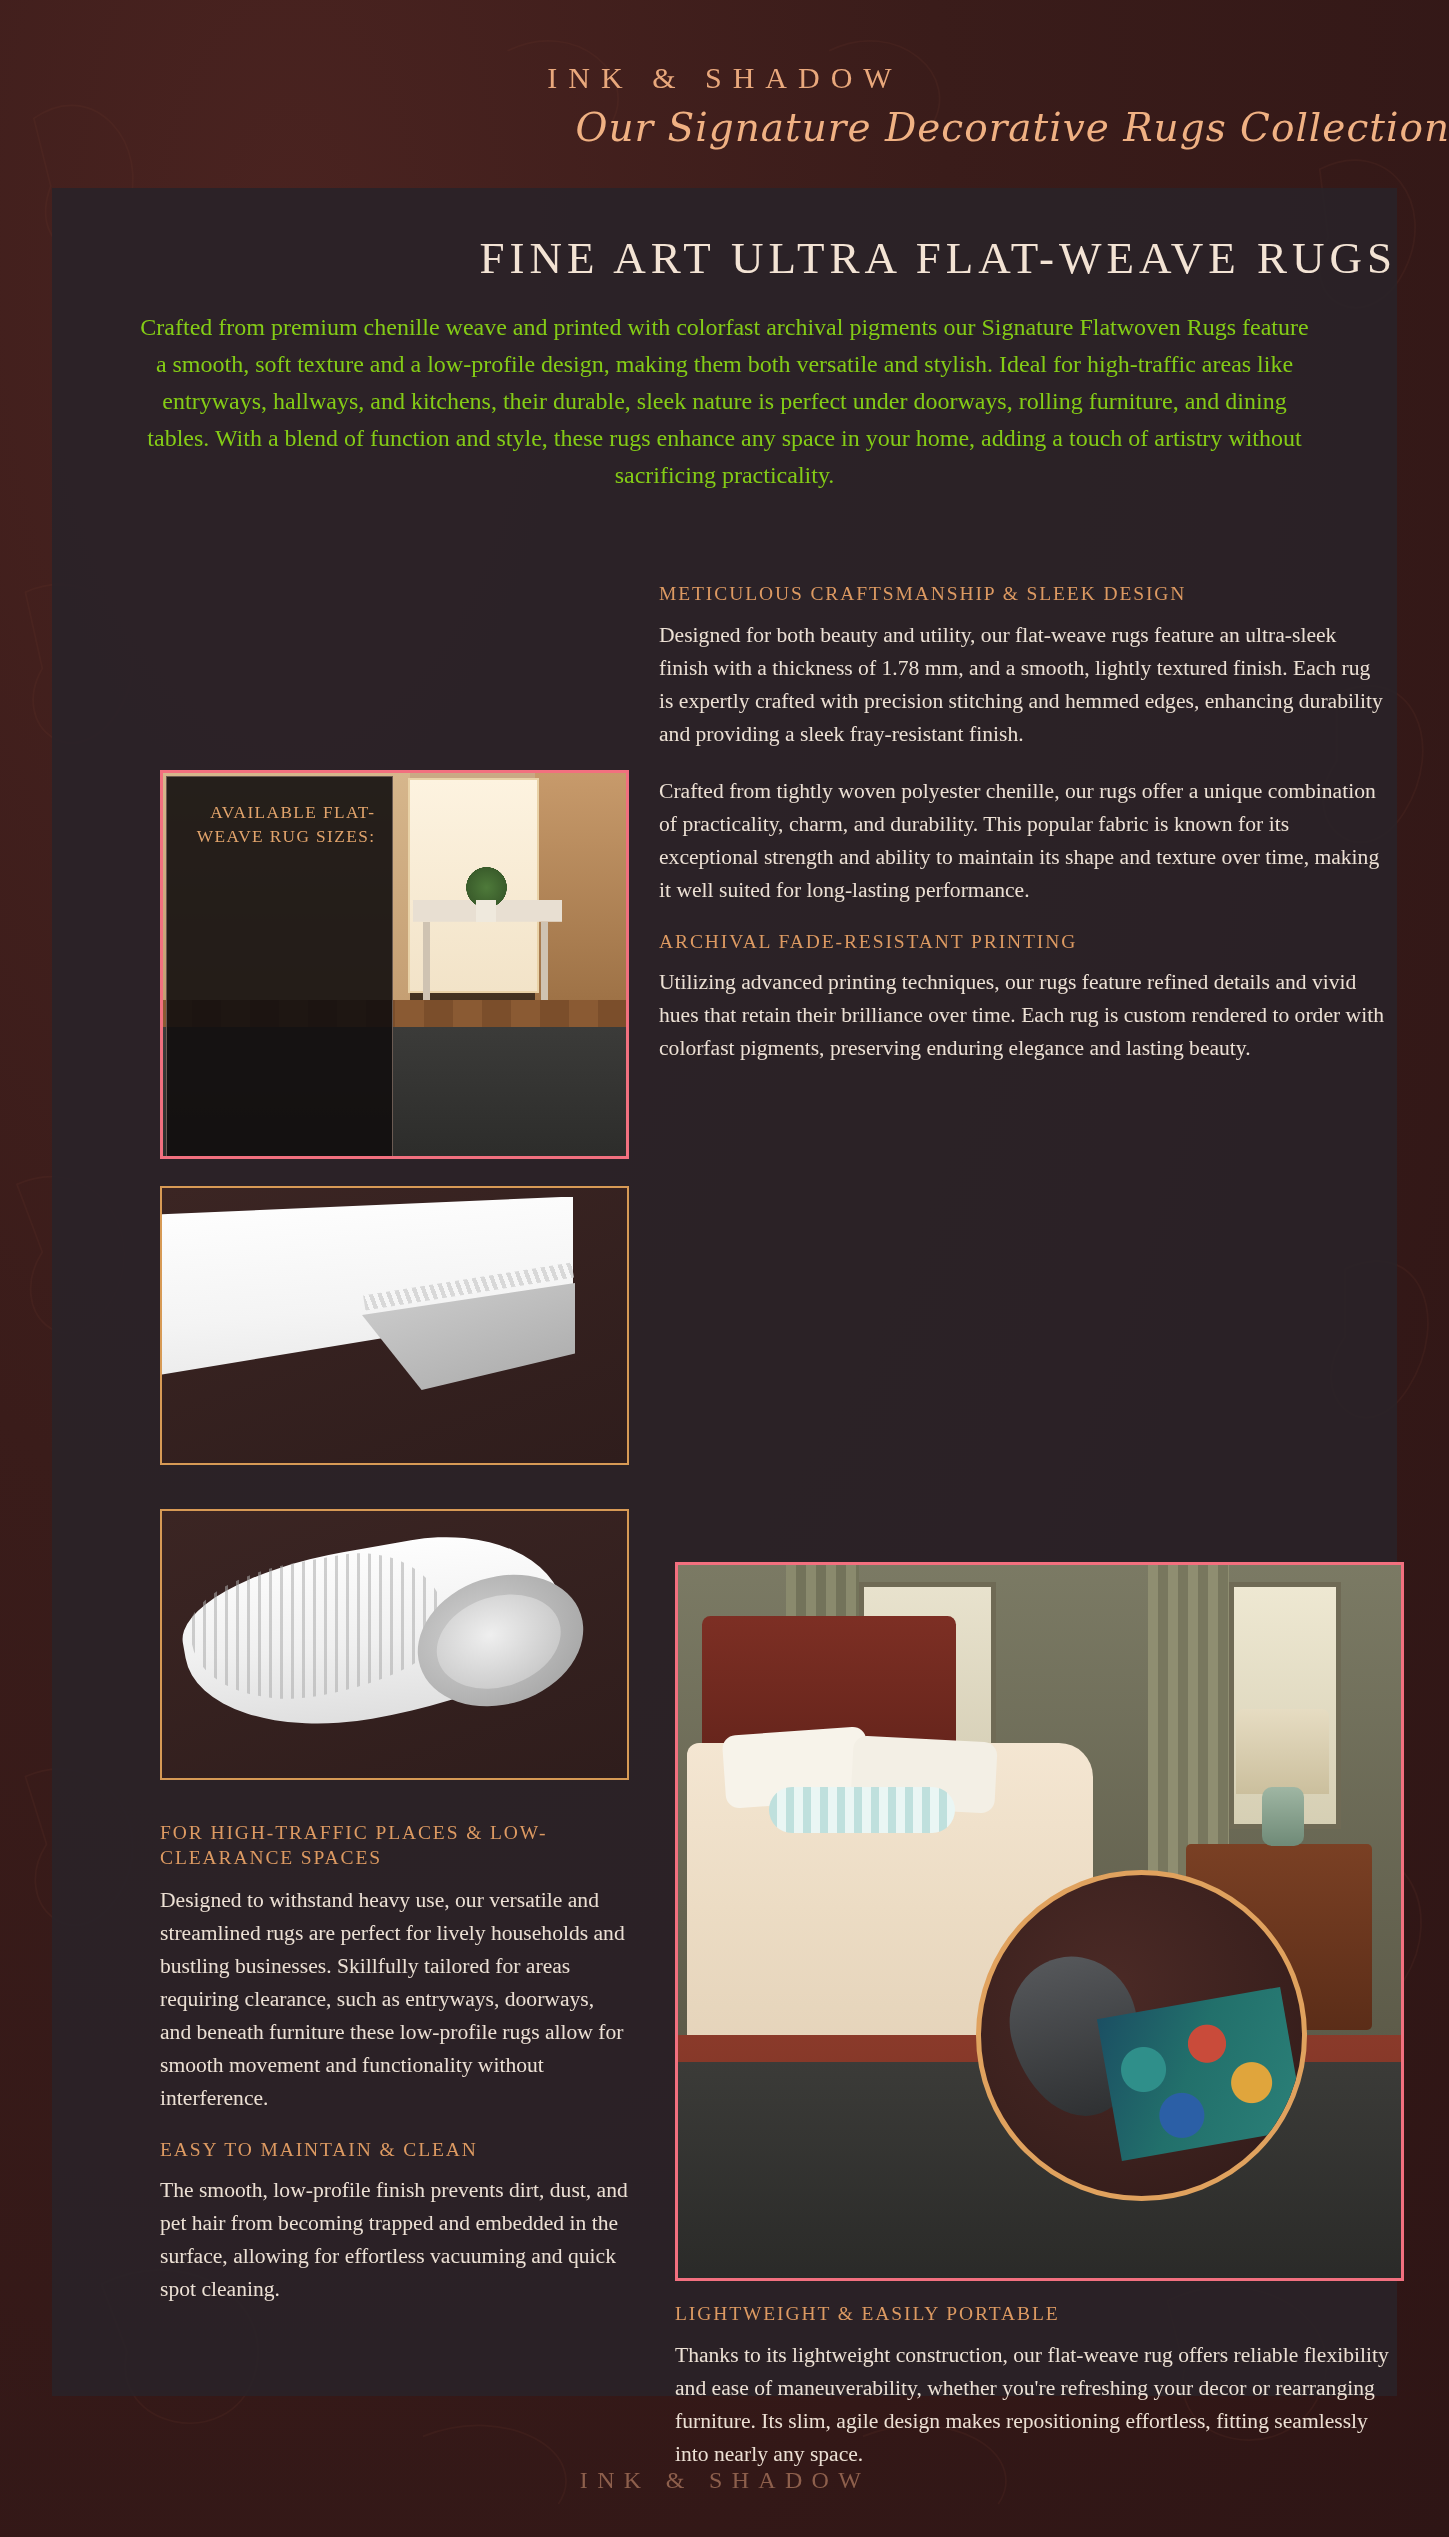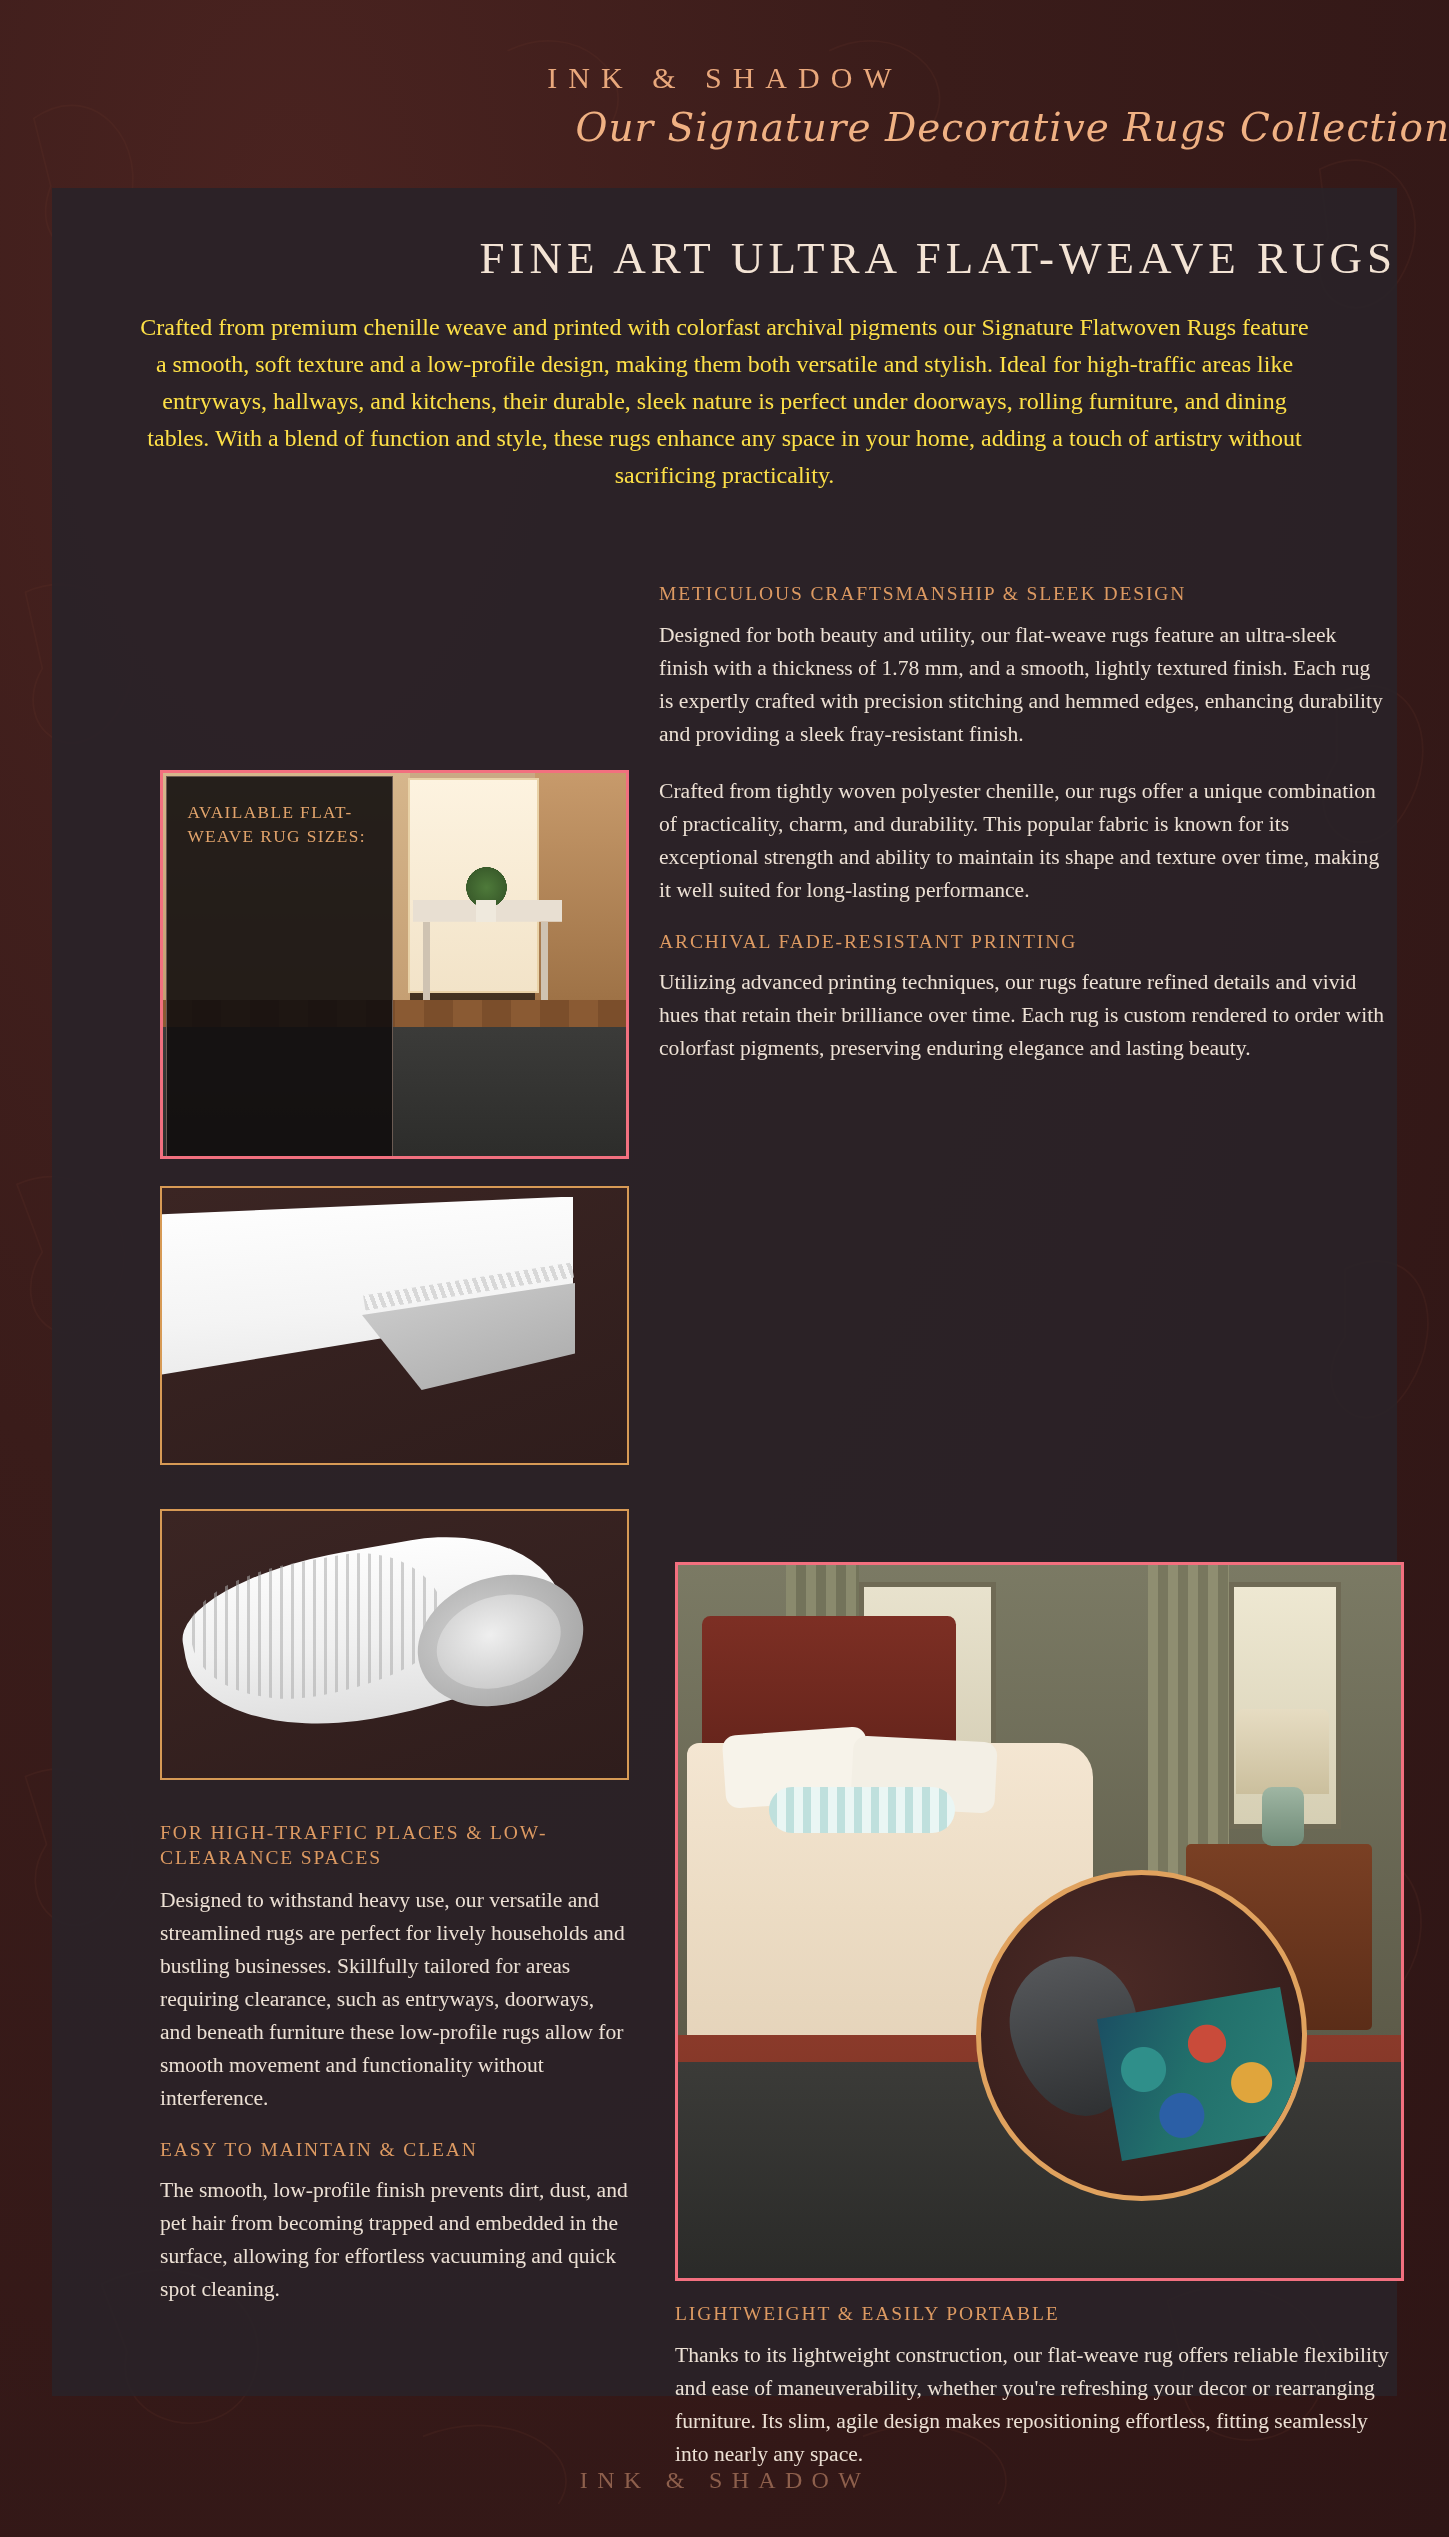--- a/index.html
+++ b/index.html
@@ -87,21 +87,21 @@
     margin: 44px 0 0 0;
     font-weight: 400;
   }
 
   .intro {
     margin: 25px auto 0 auto;
     width: 1172px;
     text-align: center;
     font-size: 24px;
     line-height: 37px;
-    color: #fde047;
+    color: #84cc16;
   }
 
   
   .cols {
     position: absolute;
     top: 379px;
     left: 0;
     width: 1345px;
   }
   .col-right {
@@ -194,20 +194,21 @@
     box-sizing: border-box;
     padding: 24px 17px 8.5px 20px;
   }
   .sizes-card h4 {
     margin: 0 0 15px 0;
     color: #e2a46c;
     font-size: 17.3px;
     letter-spacing: 1.4px;
     line-height: 24px;
     font-weight: 400;
+    text-align: right;
   }
   .sizes-card ul {
     margin: 0; padding: 0 0 0 24px;
     list-style: disc;
     color: #f2e7db;
   }
   .sizes-card li {
     font-size: 19.5px;
     line-height: 32px;
   }

